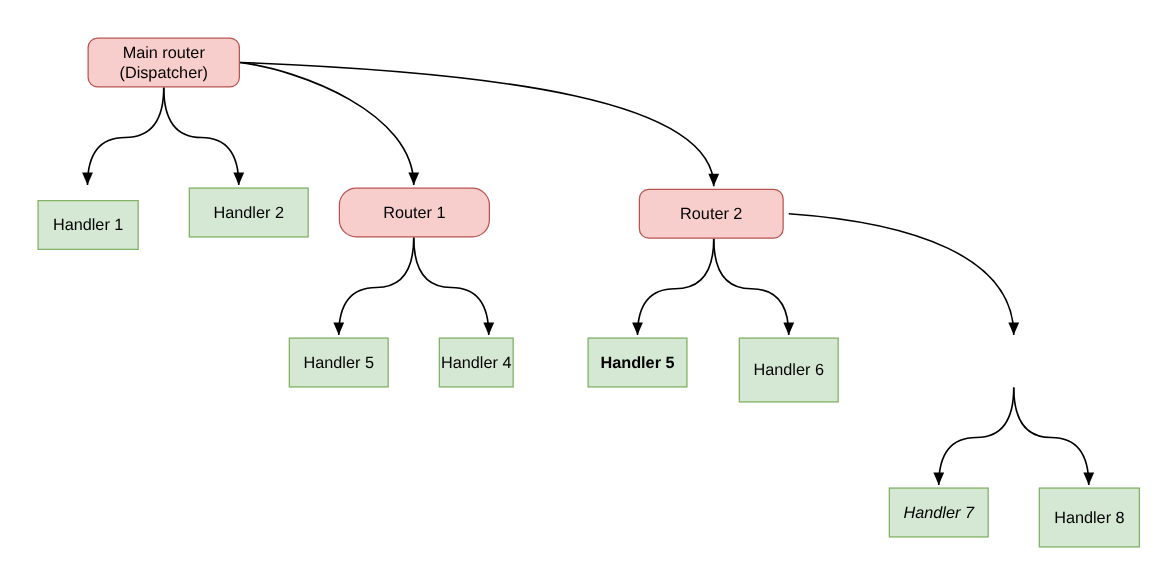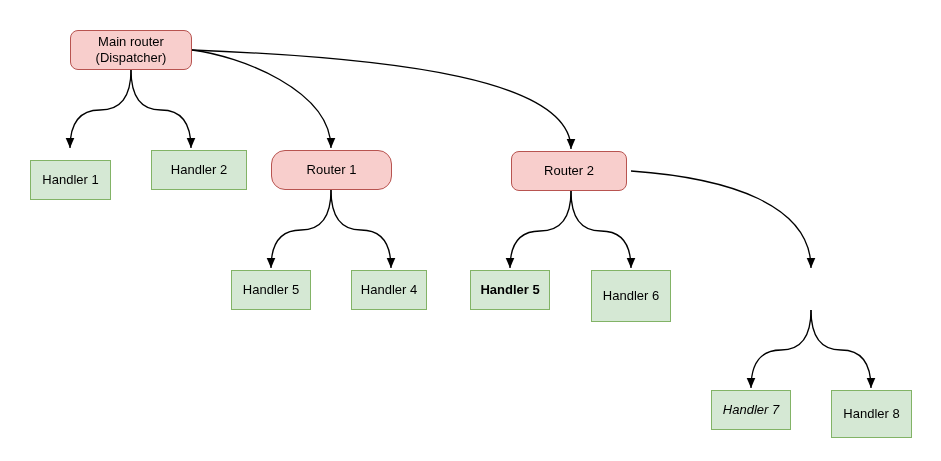--- a/index.html
+++ b/index.html
@@ -61,21 +61,21 @@
   <div class="node handler" style="left:30px;top:160px;width:81px;height:40px;">Handler 1</div>
 
   <div class="node handler" style="left:151px;top:150px;width:96px;height:40px;">Handler 2</div>
 
   <div class="node router" style="left:271px;top:150px;width:121px;height:40px;border-radius:14px;">Router 1</div>
 
   <div class="node router" style="left:511px;top:151px;width:116px;height:40px;">Router 2</div>
 
   <div class="node handler" style="left:231px;top:270px;width:80px;height:40px;">Handler 5</div>
 
-  <div class="node handler" style="left:351px;top:270px;width:76px;height:40px;">Handler 4</div>
+  <div class="node handler" style="left:351px;top:270px;width:60px;height:40px;">Handler 4</div>
 
   <div class="node handler" style="left:470px;top:270px;width:80px;height:40px;font-weight:bold;">Handler 5</div>
 
   <div class="node handler" style="left:591px;top:270px;width:80px;height:52px;">Handler 6</div>
 
 
   <div class="node handler" style="left:711px;top:390px;width:80px;height:40px;font-style:italic;">Handler 7</div>
 
   <div class="node handler" style="left:831px;top:390px;width:81px;height:48px;">Handler 8</div>
 

